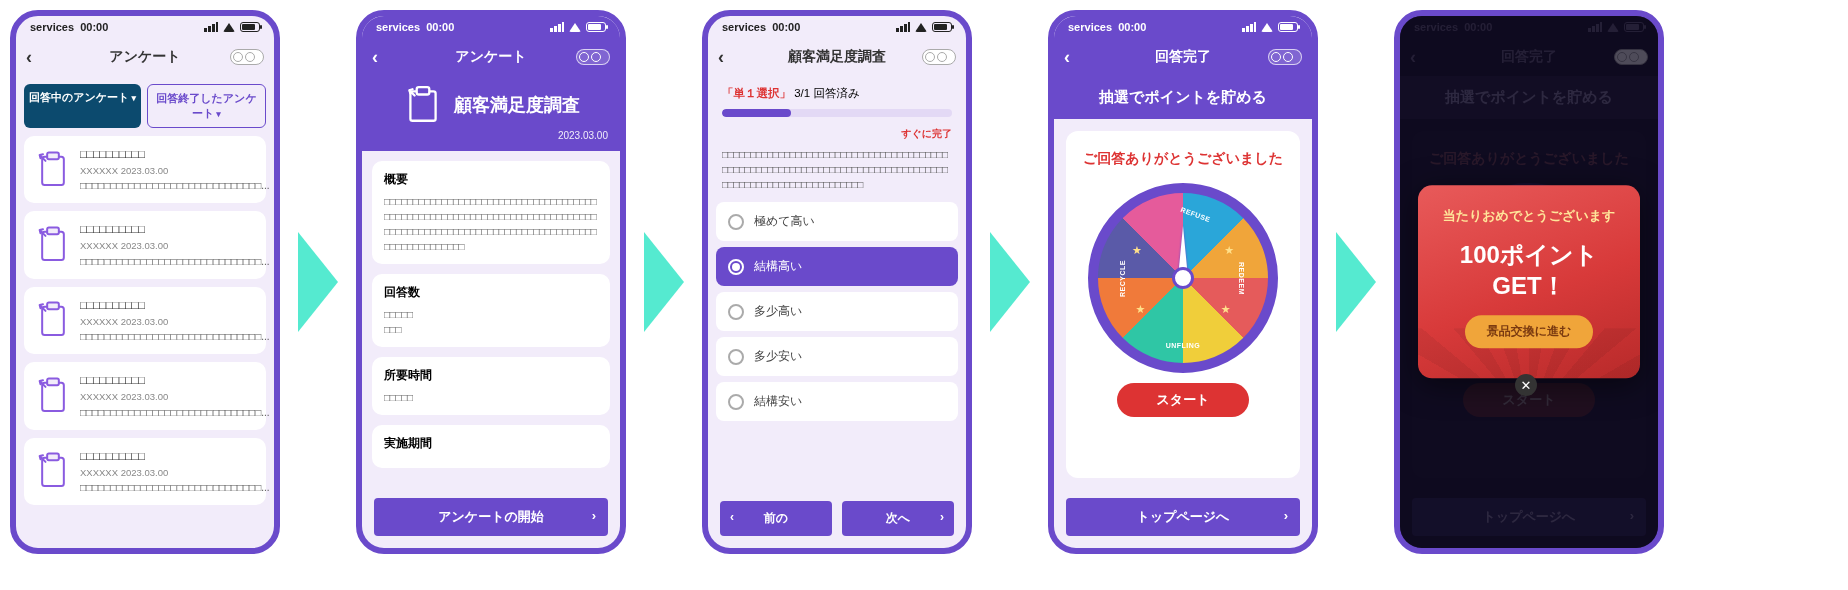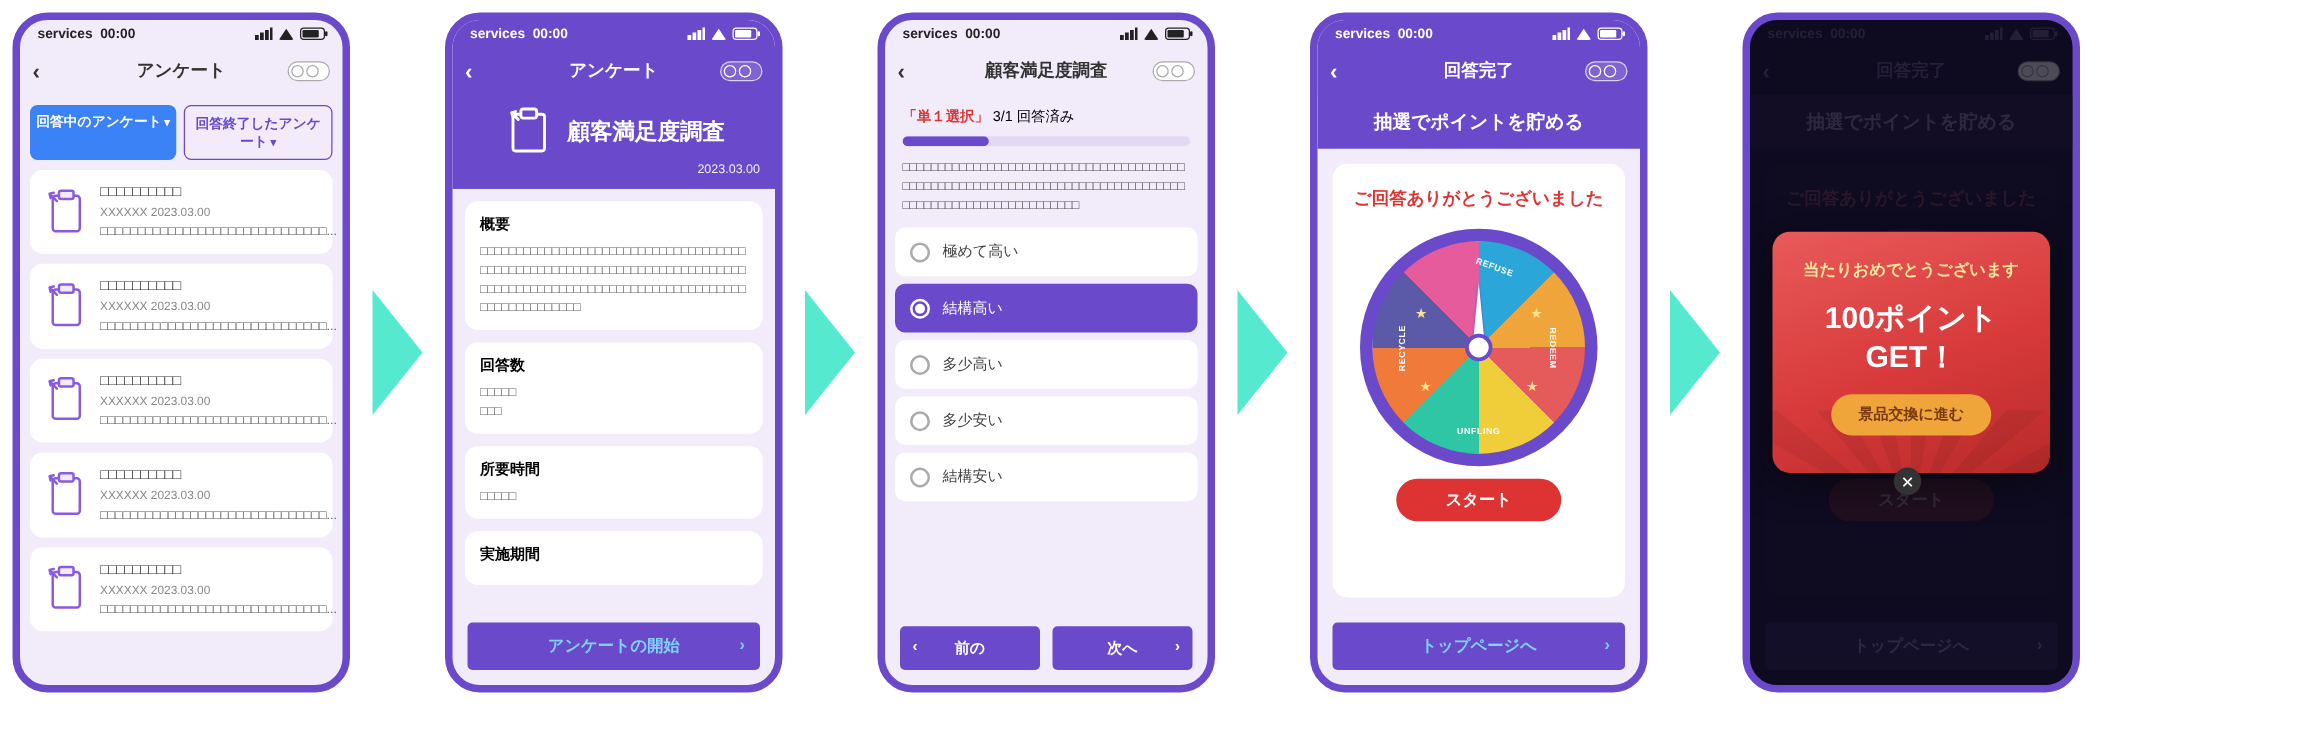--- a/index.html
+++ b/index.html
@@ -37,41 +37,41 @@
   .navbar .toggle .dot { width:10px; height:10px; border-radius:50%; border:1.5px solid #aaa; }
   .navbar.purple .toggle { border-color:rgba(255,255,255,.7); background:rgba(255,255,255,.15);}
   .navbar.purple .toggle .dot { border-color:#fff; }
   
   .arrow { width:0; height:0; border-top:50px solid transparent; border-bottom:50px solid transparent;
     border-left:40px solid #55ead0; flex:0 0 40px; }
   
   .tabs { display:flex; gap:6px; padding:8px; }
   .tab { flex:1; text-align:center; font-size:11px; font-weight:600; padding:6px 4px;
     border-radius:6px; position:relative; }
-  .tab.active { background:#3b82f6; color:#fff; }
+  .tab.active { background:#0c4a6e; color:#fff; }
   .tab.inactive { background:transparent; border:1.5px solid #6a4acb; color:#6a4acb; }
   .tab .chev { font-size:9px; margin-left:2px; }
   .list { flex:1; overflow:hidden; padding:0 8px; display:flex; flex-direction:column; gap:8px;}
   .card { background:#fff; border-radius:10px; padding:10px 12px; display:flex; gap:10px; }
   .clip-icon { width:34px; height:40px; flex:0 0 34px; align-self:center; }
   .clip-icon svg { width:100%; height:100%; }
   .card-body { flex:1; font-size:10px; color:#555; line-height:1.4; }
   .card-title { font-size:11.5px; color:#333; font-weight:600; letter-spacing:-0.5px; }
   .card-meta { font-size:9.5px; color:#888; margin:2px 0; }
   
   .hero { background:#6a4acb; color:#fff; padding:8px 12px 10px; }
   .hero-row { display:flex; align-items:center; justify-content:center; gap:10px; }
   .hero-title { font-size:18px; font-weight:700; }
   .hero-date { text-align:right; font-size:10px; opacity:.9; margin-top:4px; }
   .hero-icon { width:42px; height:42px; }
   .panel-area { flex:1; padding:10px; display:flex; flex-direction:column; gap:10px; overflow:hidden;}
   .panel { background:#fff; border-radius:10px; padding:10px 12px; }
   .panel-label { font-size:12px; font-weight:700; color:#000000; margin-bottom:6px; }
   .panel-body { font-size:10px; color:#666; line-height:1.5; letter-spacing:-0.3px; word-break:break-all;}
-  .footer-btn { margin:8px 12px 12px; background:#6a4acb; color:#7dd3fc; text-align:center;
+  .footer-btn { margin:8px 12px 12px; background:#6a4acb; color:#ffffff; text-align:center;
     padding:10px; border-radius:4px; font-size:13px; font-weight:700; position:relative; }
   .footer-btn .chev-r { position:absolute; right:12px; }
   
   .quiz-head { padding:10px 14px 6px; }
   .quiz-tag { font-size:11.5px; }
   .quiz-tag .red { color:#d33; font-weight:700; }
   .progress { height:8px; background:#e3d9f5; border-radius:6px; margin-top:8px; overflow:hidden; }
   .progress-fill { height:100%; width:30%; background:#6a4acb; border-radius:6px; }
   .soon { text-align:right; color:#d33; font-size:10px; font-weight:600; padding:4px 14px 2px; }
   .question { padding:4px 14px 10px; font-size:10px; color:#555; line-height:1.5;
@@ -318,20 +318,21 @@
           <span class="dot"></span>
           <span class="dot"></span>
         </span>
   </div>
   <div class="quiz-head">
     <div class="quiz-tag"><span class="red">「単１選択」</span>&nbsp;<span>3/1 回答済み</span></div>
     <div class="progress">
           <div class="progress-fill"></div>
         </div>
   </div>
+  <div class="soon">すぐに完了</div>
   <div class="question">□□□□□□□□□□□□□□□□□□□□□□□□□□□□□□□□□□□□□□□□□□□□□□□□□□□□□□□□□□□□□□□□□□□□□□□□□□□□□□□□□□□□□□□□□□□□□□□□□□□□□□□□□</div>
   <div class="options" id="s3-opts">
         <div class="option">
           <span class="radio"></span>
           <span>極めて高い</span>
         </div>
         <div class="option selected">
           <span class="radio"></span>
           <span>結構高い</span>
         </div>

